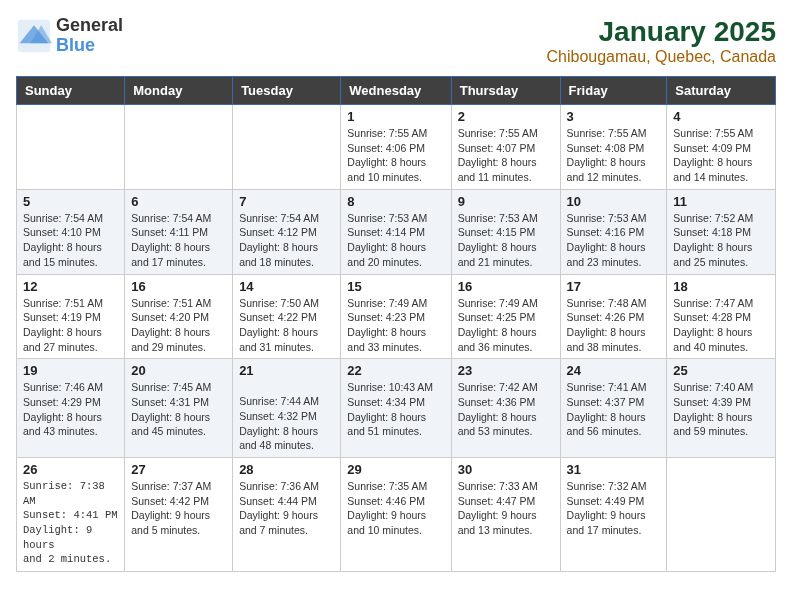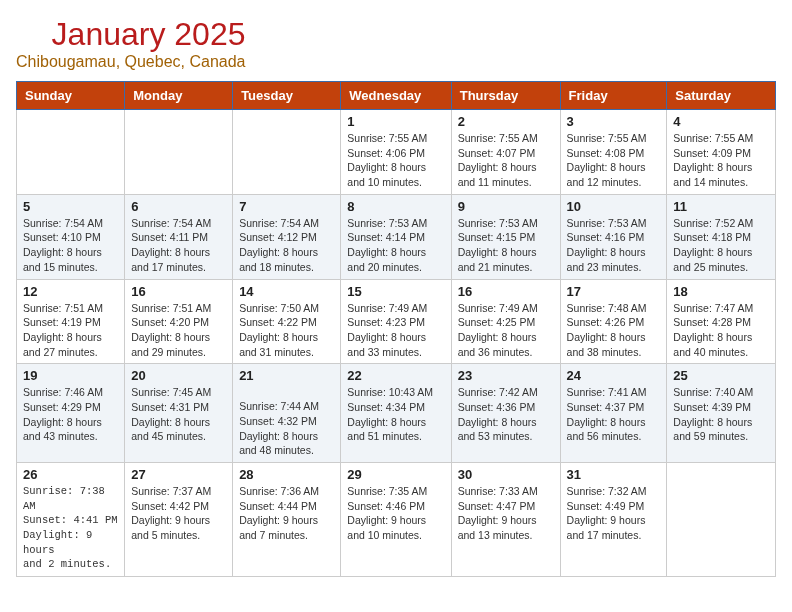--- a/index.html
+++ b/index.html
@@ -37,34 +37,34 @@
     }
     .logo-icon {
       width: 36px;
       height: 36px;
       margin-right: 4px;
     }
     .title-section {
       text-align: right;
     }
     .month-title {
-      font-size: 32px;
-      font-weight: normal;
-      color: #b91c1c;
+      font-size: 28px;
+      font-weight: bold;
+      color: #14532d;
     }
     .location-title {
       font-size: 16px;
       color: #a16207;
     }
     table {
       width: 100%;
       border-collapse: collapse;
     }
     thead th {
-      background-color: #c2410c;
+      background-color: #404040;
       color: #fff;
       text-align: left;
       padding: 6px 8px;
       font-size: 13px;
       font-weight: bold;
       border: 1px solid #3a6aaa;
     }
     tbody td {
       vertical-align: top;
       border: 1px solid #ccc;
@@ -91,20 +91,31 @@
       line-height: 1.4;
     }
     .empty-cell {
       background-color: #f9f9f9;
     }
   </style>
 </head>
 <body>
 
 <div class="header">
+  <div class="logo">
+    <svg class="logo-icon" viewBox="0 0 40 40">
+      <rect x="2" y="2" width="36" height="36" rx="4" fill="#4a90d9" opacity="0.15"></rect>
+      <polygon points="20,8 36,28 4,28" fill="#4a90d9" opacity="0.7"></polygon>
+      <polygon points="28,8 40,28 16,28" fill="#4a90d9" opacity="0.5"></polygon>
+    </svg>
+    <div class="logo-text">
+      <span class="logo-general">General</span>
+      <span class="logo-blue">Blue</span>
+    </div>
+  </div>
   <div class="title-section">
     <div class="month-title">January 2025</div>
     <div class="location-title">Chibougamau, Quebec, Canada</div>
   </div>
 </div>
 
 <table>
   <thead>
     <tr>
 

